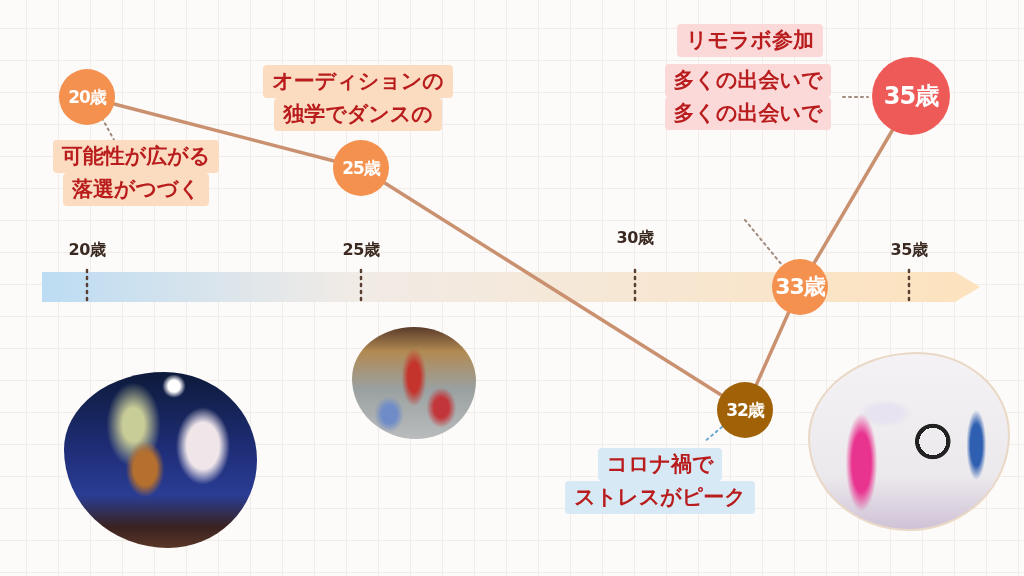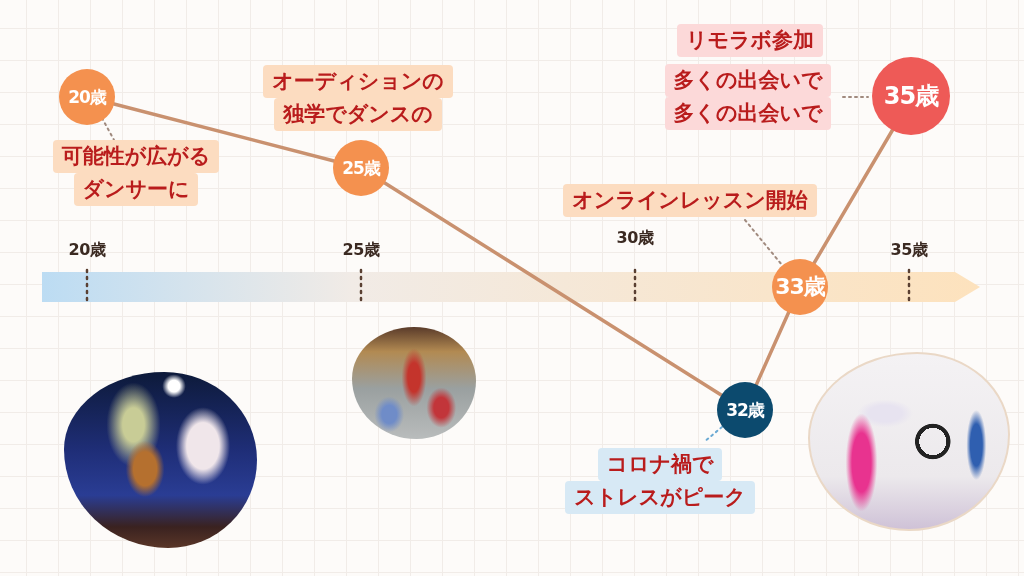--- a/index.html
+++ b/index.html
@@ -14,21 +14,21 @@
     font-family:"DejaVu Sans", sans-serif;
     color:#3b2a22;
   }
   svg.lines { position:absolute; left:0; top:0; }
   .node {
     position:absolute; border-radius:50%; color:#fff; font-weight:bold;
     display:flex; align-items:center; justify-content:center;
     letter-spacing:-1px;
   }
   .node.orange { background:#f4914f; }
-  .node.blue { background:#0c4a6e; }
+  .node.blue { background:#a16207; }
   .node.red { background:#ee5a57; }
   .label {
     position:absolute; font-weight:bold; font-size:21px; line-height:33px;
     text-align:center; color:#b91c1c;
   }
   .label .ln { display:inline-block; padding:0 9px; border-radius:4px; }
   .label.peach .ln { background:#fcdcc0; }
   .label.pink .ln { background:#fcd9d9; }
   .label.sky .ln { background:#d7e9f5; }
   .tick {
@@ -76,33 +76,32 @@
 <div class="tick" style="left:909px; top:240px;">35歳</div>
 
 <div class="node orange" style="left:59px; top:69px; width:56px; height:56px; font-size:17px;">20歳</div>
 <div class="node orange" style="left:333px; top:140px; width:56px; height:56px; font-size:17px;">25歳</div>
 <div class="node blue" style="left:717px; top:382px; width:56px; height:56px; font-size:17px;">32歳</div>
 <div class="node orange" style="left:772px; top:259px; width:56px; height:56px; font-size:22px;">33歳</div>
 <div class="node red" style="left:872px; top:57px; width:78px; height:78px; font-size:24px;">35歳</div>
 
 <div class="label peach" style="left:46px; top:140px; width:180px;">
   <span class="ln">可能性が広がる</span><br>
-  <span class="ln">ダンサーに</span>
+  <span class="ln">落選がつづく</span>
 </div>
 <div class="label peach" style="left:252px; top:65px; width:212px;text-align:center;">
   <span class="ln">オーディションの</span><br>
   <span class="ln">独学でダンスの</span>
 </div>
 <div class="label sky" style="left:555px; top:448px; width:210px;">
   <span class="ln">コロナ禍で</span><br>
   <span class="ln">ストレスがピーク</span>
 </div>
 <div class="label peach" style="left:545px; top:151px; width:290px;">
   <br>
-  <span class="ln">オンラインレッスン開始</span>
 </div>
 <div class="label pink" style="left:655px; top:24px; width:190px;">
   <span class="ln">リモラボ参加</span>
 </div>
 <div class="label pink" style="left:650px; top:64px; width:196px;">
   <span class="ln">多くの出会いで</span><br>
   <span class="ln">多くの出会いで</span>
 </div>
 
 <div class="photo" style="left:64px; top:372px; width:193px; height:176px; border-radius:52% 48% 46% 54% / 44% 50% 50% 56%;

